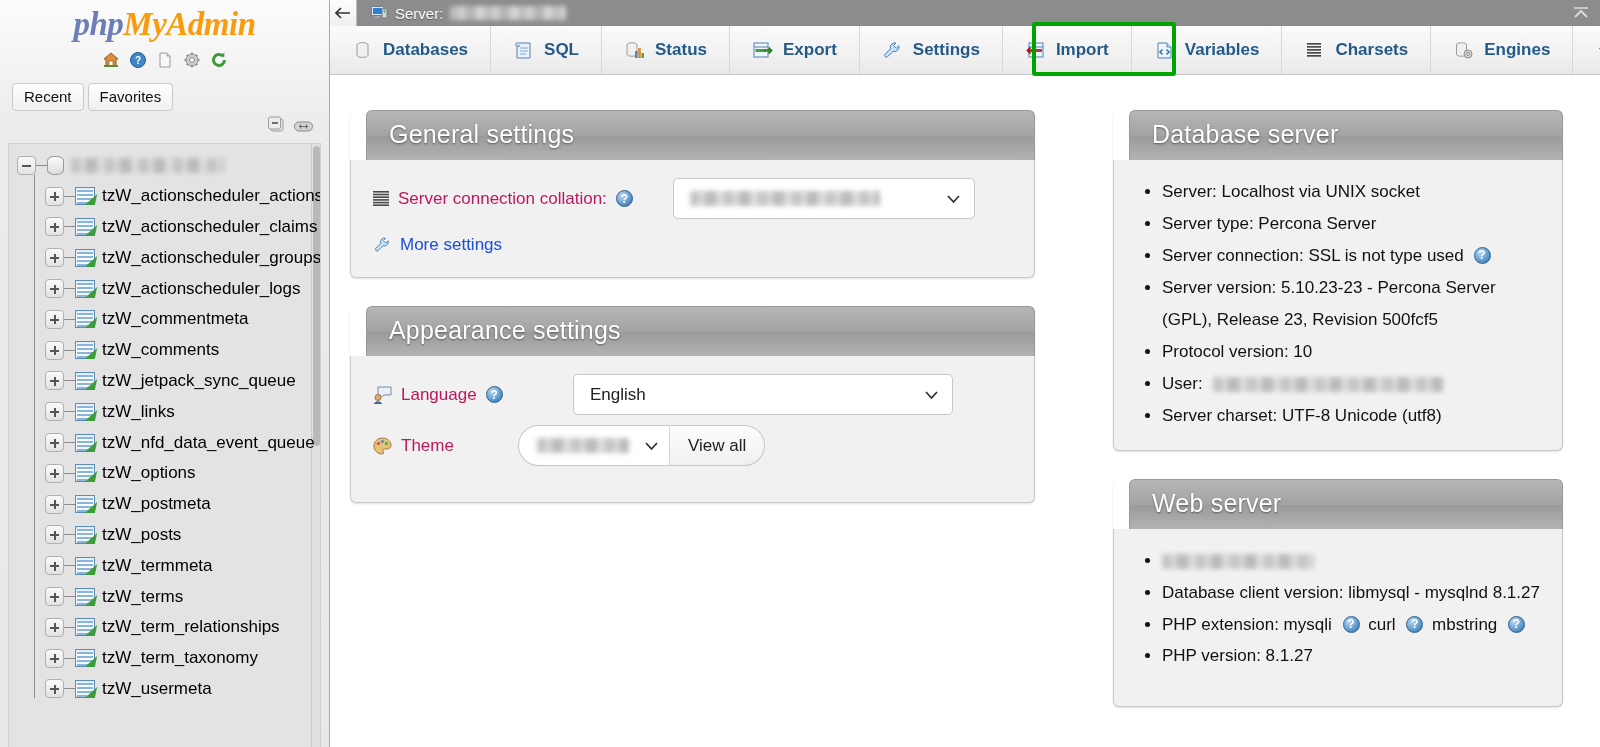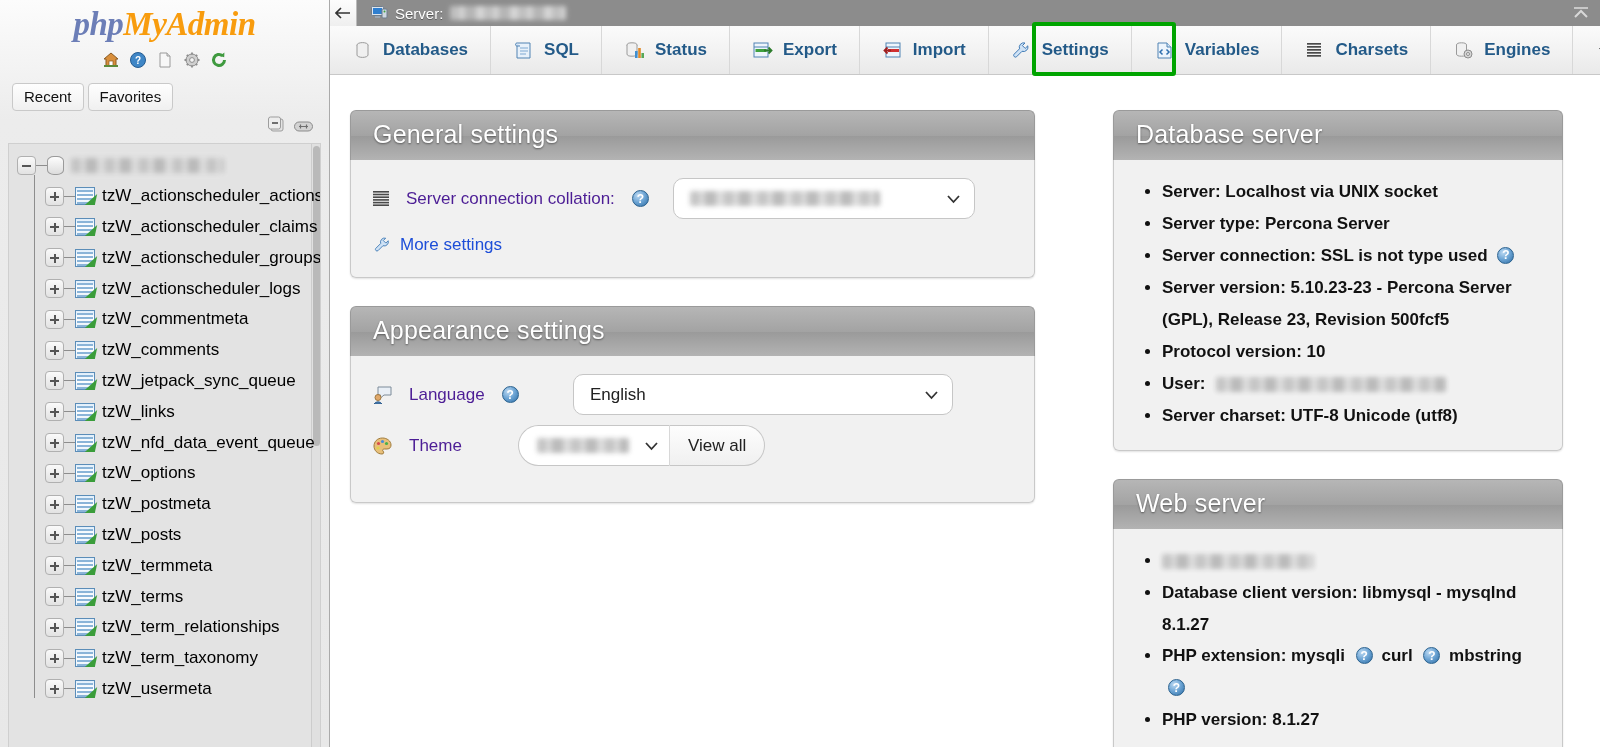--- a/index.html
+++ b/index.html
@@ -184,42 +184,43 @@
 
   .panel { border-radius: 6px; margin-bottom: 28px; box-shadow: 0 1px 2px rgba(0,0,0,.12); }
   .panel-head {
     background: linear-gradient(to bottom,#b6b6b6 0%,#a3a3a3 50%,#9a9a9a 51%,#b3b3b3 100%);
     border: 1px solid #9a9a9a; border-bottom: none;
     border-radius: 6px 6px 0 0;
     padding: 9px 0 11px 22px;
     color: #fff; font-size: 25px; font-weight: normal;
     text-shadow: 0 1px 2px rgba(0,0,0,.45);
     letter-spacing: .2px;
+    margin-left: 16px;
   }
   .panel-body {
     background: #f1f1f1;
     border: 1px solid #c9c9c9; border-top: none;
     border-radius: 0 0 6px 6px;
     padding: 18px 22px 22px 22px;
   }
 
   .form-row { display:flex; align-items:center; margin-bottom: 6px; }
-  .frow-label { display:flex; align-items:center; gap: 17px; font-size: 17px; color:#4c1d95; }
+  .frow-label { display:flex; align-items:center; gap: 9px; font-size: 17px; color:#be185d; }
 
   .sel {
-    background:#fff; border:1px solid #c6c6c6; border-radius:10px;
+    background:#fff; border:1px solid #c6c6c6; border-radius:5px;
     height: 41px; display:flex; align-items:center; justify-content:space-between;
     padding: 0 13px 0 16px; font-size: 17px; color:#222; cursor:pointer;
   }
   .chev { width:15px;height:15px; flex:0 0 15px; }
 
   .link-blue { color:#1d4ed8; font-size:17px; text-decoration:none; cursor:pointer; }
   .more-settings { display:flex; align-items:center; gap:8px; margin-top: 16px; }
 
-  ul.info { list-style: disc; margin: 2px 0 0 0; padding-left: 26px; font-weight: bold; }
+  ul.info { list-style: disc; margin: 2px 0 0 0; padding-left: 26px; }
   ul.info li { font-size: 17px; color:#111; line-height: 1.88; }
 
   .help-ico {
     width:17px;height:17px;border-radius:50%;display:inline-block;vertical-align:-3px;
     background: radial-gradient(circle at 34% 30%, #bcd9f2 0%, #6ca4d4 48%, #2e6da4 100%);
     border:1px solid #2b628f; position:relative;
   }
   .help-ico::after {
     content:"?"; position:absolute; inset:0; color:#fff; font-size:12px; font-weight:bold;
     display:flex;align-items:center;justify-content:center; line-height:1;
@@ -606,36 +607,36 @@
               <rect x="3.5" y="8" width="11" height="3" fill="#3fa13f"></rect>
               <path d="M12 9.5 h7 M16.5 6.5 L19.5 9.5 L16.5 12.5" stroke="#2c7c2c" stroke-width="1.8" fill="none"></path>
             </svg>
         </span>
         <span class="tlabel">Export</span>
       </div>
 
       <div class="navtab">
         <span class="navicon">
           <svg width="21" height="19" viewBox="0 0 21 19">
+              <path d="M14 2 a4.5 4.5 0 0 0-5.5 5.8 L3 13.3 a1.8 1.8 0 0 0 2.5 2.5 L11 10.3 A4.5 4.5 0 0 0 16.8 4.8 L14.2 7.4 L11.4 4.6 Z" fill="#cfe2f5" stroke="#3f7ab5"></path>
+            </svg>
+        </span>
+        <span class="tlabel">Settings</span>
+      </div>
+
+      <div class="navtab">
+        <span class="navicon">
+          <svg width="21" height="19" viewBox="0 0 21 19">
               <rect x="4" y="2" width="14" height="14" fill="#eef5fc" stroke="#5183b3"></rect>
               <path d="M4 6h14" stroke="#5183b3"></path>
               <rect x="6" y="8" width="11" height="3" fill="#d03030"></rect>
               <path d="M9 9.5 h-7 M5.5 6.5 L2.5 9.5 L5.5 12.5" stroke="#a02020" stroke-width="1.8" fill="none"></path>
             </svg>
         </span>
         <span class="tlabel">Import</span>
-      </div>
-
-      <div class="navtab">
-        <span class="navicon">
-          <svg width="21" height="19" viewBox="0 0 21 19">
-              <path d="M14 2 a4.5 4.5 0 0 0-5.5 5.8 L3 13.3 a1.8 1.8 0 0 0 2.5 2.5 L11 10.3 A4.5 4.5 0 0 0 16.8 4.8 L14.2 7.4 L11.4 4.6 Z" fill="#cfe2f5" stroke="#3f7ab5"></path>
-            </svg>
-        </span>
-        <span class="tlabel">Settings</span>
       </div>
 
       <div class="navtab">
         <span class="navicon">
           <svg width="21" height="19" viewBox="0 0 21 19">
               <path d="M4 2 h9 l4 4 v11 h-13 Z" fill="#eef5fc" stroke="#5183b3"></path>
               <path d="M13 2 v4 h4" fill="#d4e6f7" stroke="#5183b3"></path>
               <path d="M8.5 8.5 L6 11 L8.5 13.5 M12.5 8.5 L15 11 L12.5 13.5" stroke="#2f6fae" stroke-width="1.5" fill="none"></path>
             </svg>
         </span>

